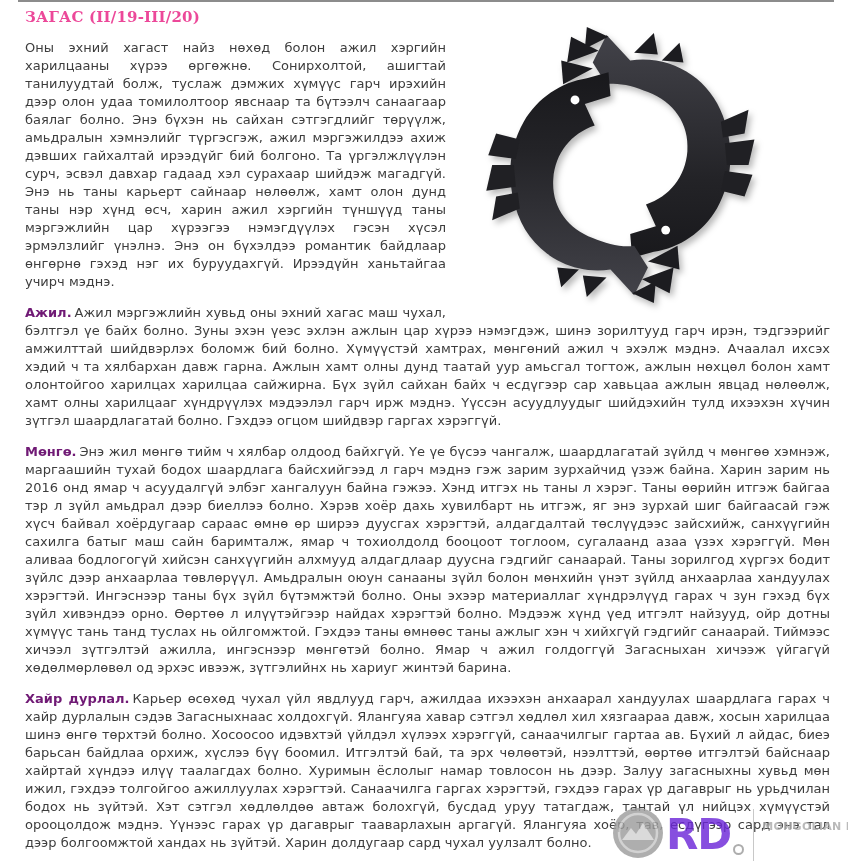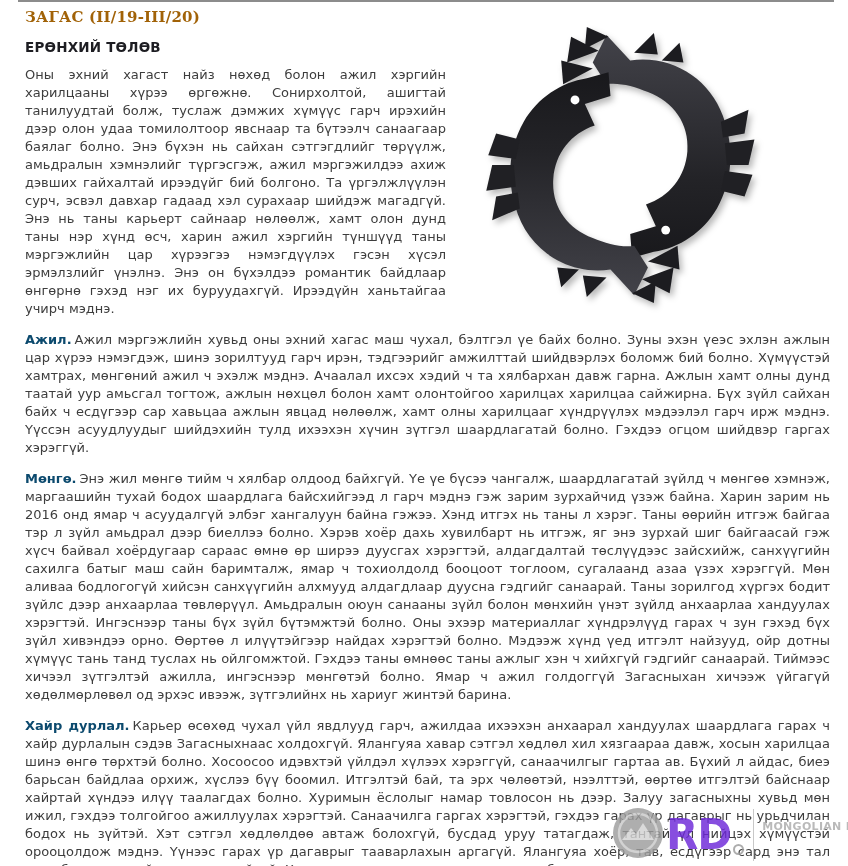--- a/index.html
+++ b/index.html
@@ -4,29 +4,29 @@
 <style>
   html,body{margin:0;padding:0;}
   body{
     width:848px;height:866px;background:#ffffff;overflow:hidden;position:relative;
     font-family:"DejaVu Sans","Liberation Sans",sans-serif;
   }
   .page{position:relative;height:100%;box-sizing:border-box;padding:0 18px 0 25px;}
   .top-rule{height:2px;background:#8c8c8c;margin:0 -4px 0 -7px;}
   h1.doc-title{
     font-family:"DejaVu Serif","Liberation Serif",serif;
-    font-size:15px;font-weight:bold;color:#a16207;margin:6px 0 13px;letter-spacing:.2px;
+    font-size:15px;font-weight:bold;color:#ec4899;margin:6px 0 13px;letter-spacing:.2px;
   }
   h2.section-heading{
     font-size:13.5px;font-weight:bold;color:#1d1d22;margin:0 0 11px;letter-spacing:.2px;
   }
   p.body-par{
     font-size:13px;line-height:18px;color:#3d3d3d;text-align:justify;margin:0 0 13px;
   }
-  .lead{font-weight:bold;color:#0c4a6e;margin-right:3px;}
+  .lead{font-weight:bold;color:#701a75;margin-right:3px;}
   .fish-float{float:right;width:372px;height:278px;margin:-12px 0 6px 12px;}
   .fish-float svg{filter:drop-shadow(3px 4px 3px rgba(0,0,0,.28));}
   .watermark{
     position:absolute;left:612px;top:806px;height:58px;display:flex;align-items:center;
     opacity:.82;z-index:3;pointer-events:none;
   }
   .rd-text{
     font-size:42px;line-height:1;font-weight:bold;color:#6d28d9;letter-spacing:-1px;margin-left:2px;text-align:right;
   }
   .rdot{width:7px;height:7px;border:2px solid #9c9c9c;border-radius:50%;align-self:flex-end;margin:0 9px 9px 2px;}
@@ -73,21 +73,20 @@
           <polygon fill="#202024" points="264,96 292,84 288,108 266,112"></polygon>
           <polygon fill="#202024" points="268,118 298,114 292,140 270,140"></polygon>
           <polygon fill="#202024" points="268,146 296,150 288,172 264,166"></polygon>
           <circle cx="208" cy="206" r="4.5" fill="#ffffff"></circle>
         </g>
         <use href="#fish" transform="rotate(180 162 140)"></use>
       </svg>
     </span>
   </div>
 
-  <h2 class="section-heading">ЕРӨНХИЙ ТӨЛӨВ</h2>
 
   <p class="body-par">
     <span>Оны эхний хагаст найз нөхөд болон ажил хэргийн харилцааны хүрээ өргөжнө. Сонирхолтой, ашигтай танилуудтай болж, туслаж дэмжих хүмүүс гарч ирэхийн дээр олон удаа томилолтоор явснаар та бүтээлч санаагаар баялаг болно. Энэ бүхэн нь сайхан сэтгэгдлийг төрүүлж, амьдралын хэмнэлийг түргэсгэж, ажил мэргэжилдээ ахиж дэвших гайхалтай ирээдүйг бий болгоно. Та үргэлжлүүлэн сурч, эсвэл давхар гадаад хэл сурахаар шийдэж магадгүй. Энэ нь таны карьерт сайнаар нөлөөлж, хамт олон дунд таны нэр хүнд өсч, харин ажил хэргийн түншүүд таны мэргэжлийн цар хүрээгээ нэмэгдүүлэх гэсэн хүсэл эрмэлзлийг үнэлнэ. Энэ он бүхэлдээ романтик байдлаар өнгөрнө гэхэд нэг их буруудахгүй. Ирээдүйн ханьтайгаа учирч мэднэ.</span>
   </p>
 
   <p class="body-par">
     <span class="lead">Ажил.</span><span>Ажил мэргэжлийн хувьд оны эхний хагас маш чухал, бэлтгэл үе байх болно. Зуны эхэн үеэс эхлэн ажлын цар хүрээ нэмэгдэж, шинэ зорилтууд гарч ирэн, тэдгээрийг амжилттай шийдвэрлэх боломж бий болно. Хүмүүстэй хамтрах, мөнгөний ажил ч эхэлж мэднэ. Ачаалал ихсэх хэдий ч та хялбархан давж гарна. Ажлын хамт олны дунд таатай уур амьсгал тогтож, ажлын нөхцөл болон хамт олонтойгоо харилцах харилцаа сайжирна. Бүх зүйл сайхан байх ч есдүгээр сар хавьцаа ажлын явцад нөлөөлж, хамт олны харилцааг хүндрүүлэх мэдээлэл гарч ирж мэднэ. Үүссэн асуудлуудыг шийдэхийн тулд ихээхэн хүчин зүтгэл шаардлагатай болно. Гэхдээ огцом шийдвэр гаргах хэрэггүй.</span>
   </p>
 
   <p class="body-par">

